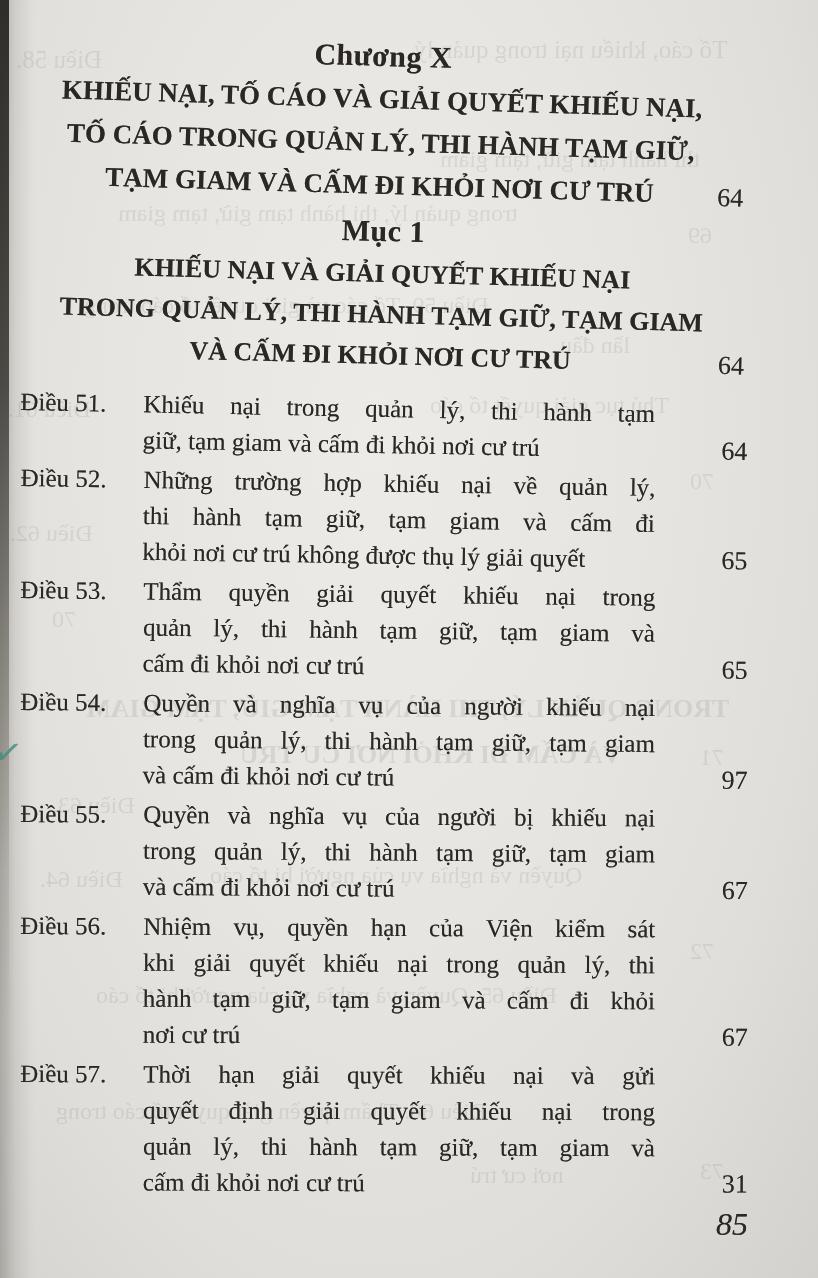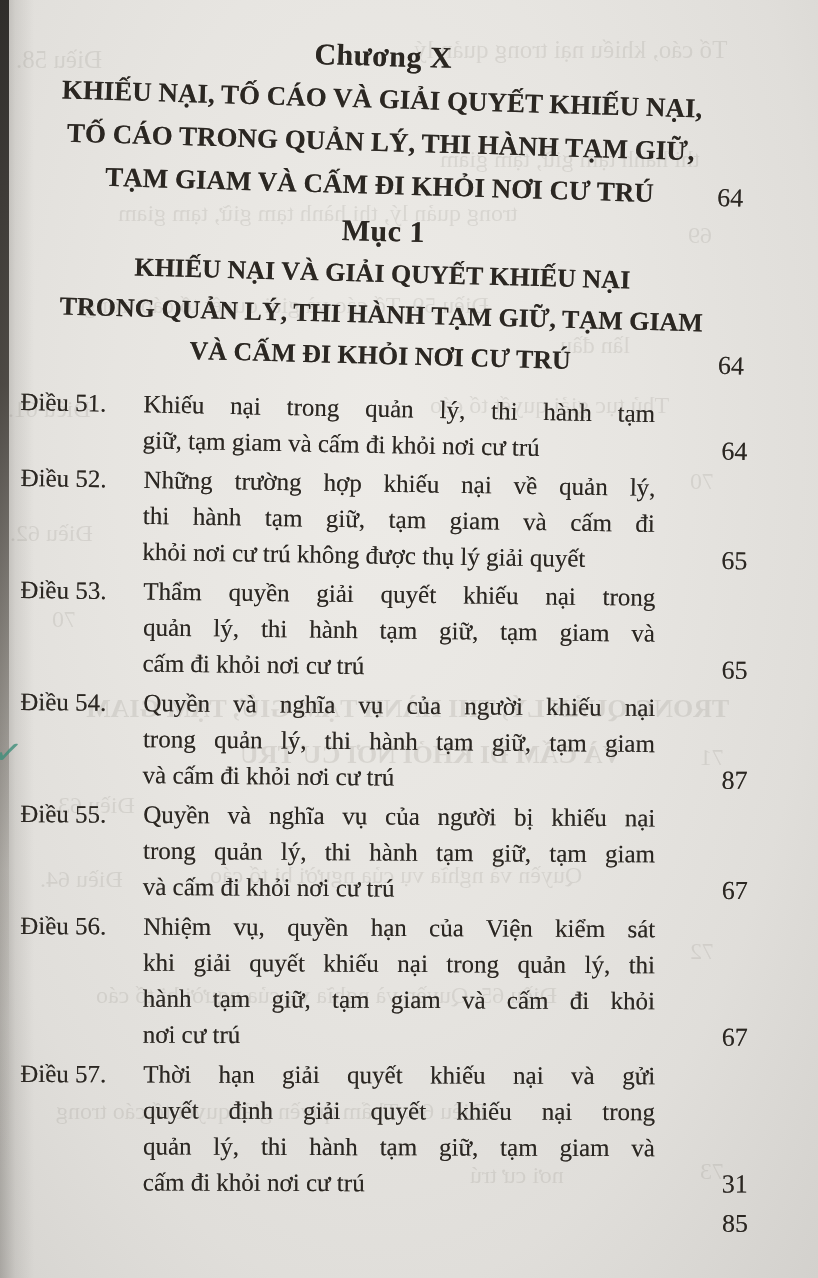--- a/index.html
+++ b/index.html
@@ -52,21 +52,21 @@
   .chapter-head .hlines .tline{font-weight:bold;font-size:27px;line-height:43px;}
   .section-head .hlines .tline{font-weight:bold;font-size:26px;line-height:41px;}
   .head-page{position:absolute;right:0;bottom:4px;font-size:26px;line-height:30px;}
   .entries{margin-top:8px;}
   .entry{position:relative;margin-bottom:4px;transform-origin:0 50%;}
   .entry-label{position:absolute;left:0;top:0;font-size:25px;line-height:36px;}
   .entry-text{margin-left:123px;width:512px;font-size:25px;line-height:36px;}
   .entry-text .tline{text-align:justify;text-align-last:justify;}
   .entry-text .tline.last{text-align-last:left;}
   .entry-page{position:absolute;right:0;bottom:2px;font-size:26px;line-height:32px;}
-  .footer{position:relative;margin-top:6px;text-align:right;font-size:26px;line-height:36px;}
+  .footer{position:relative;margin-top:6px;text-align:right;font-size:32px;line-height:36px;font-style:italic;}
   
   .content, .footer{text-shadow:0 0 0.5px rgba(43,39,34,0.55);}
 </style>
 </head>
 <body>
 
 <div class="page">
 
   <div id="bleed-layer">
       <div class="ghost" style="left: 16px; top: 46px; font-size: 25px;">Điều 58.</div>
@@ -151,21 +151,21 @@
         <div class="entry-page">65</div>
       </div>
 
       <div class="entry" style="transform:rotate(0.55deg)">
         <div class="entry-label">Điều 54.</div>
         <div class="entry-text">
             <div class="tline">Quyền và nghĩa vụ của người khiếu nại</div>
             <div class="tline">trong quản lý, thi hành tạm giữ, tạm giam</div>
             <div class="tline last">và cấm đi khỏi nơi cư trú</div>
           </div>
-        <div class="entry-page">87</div>
+        <div class="entry-page">97</div>
       </div>
 
       <div class="entry" style="transform:rotate(0.4deg)">
         <div class="entry-label">Điều 55.</div>
         <div class="entry-text">
             <div class="tline">Quyền và nghĩa vụ của người bị khiếu nại</div>
             <div class="tline">trong quản lý, thi hành tạm giữ, tạm giam</div>
             <div class="tline last">và cấm đi khỏi nơi cư trú</div>
           </div>
         <div class="entry-page">67</div>

